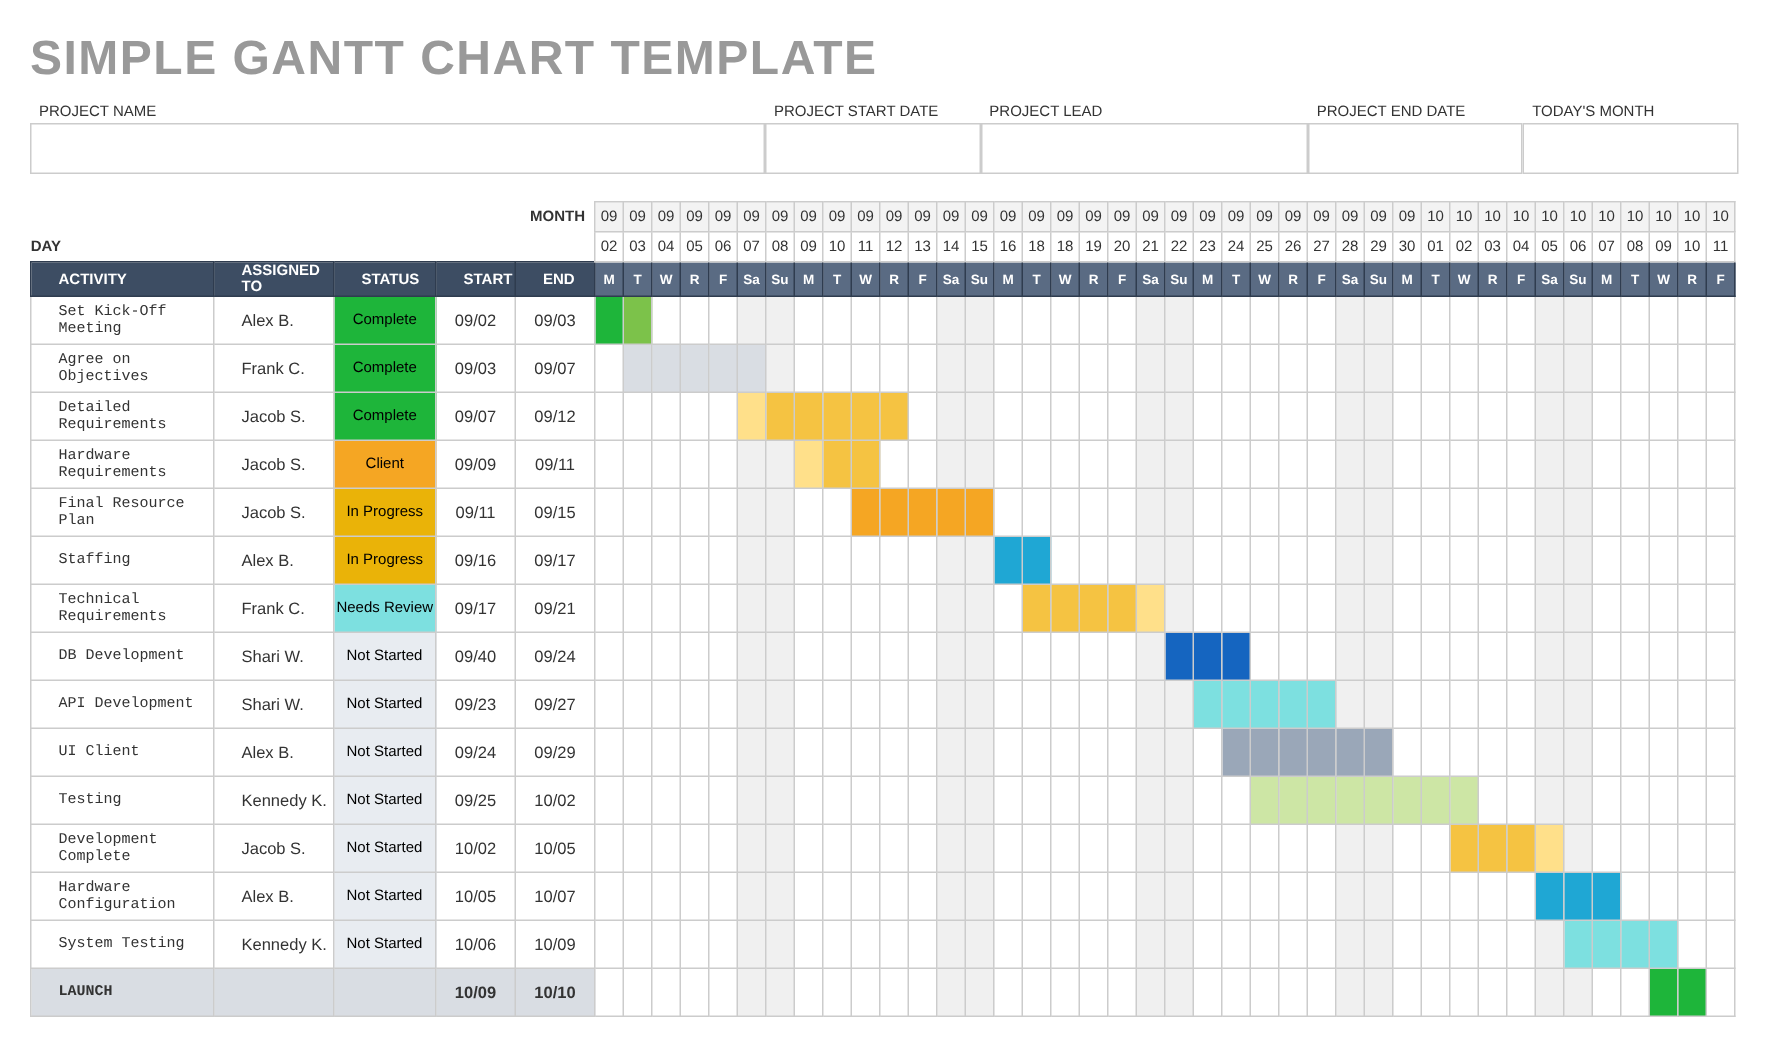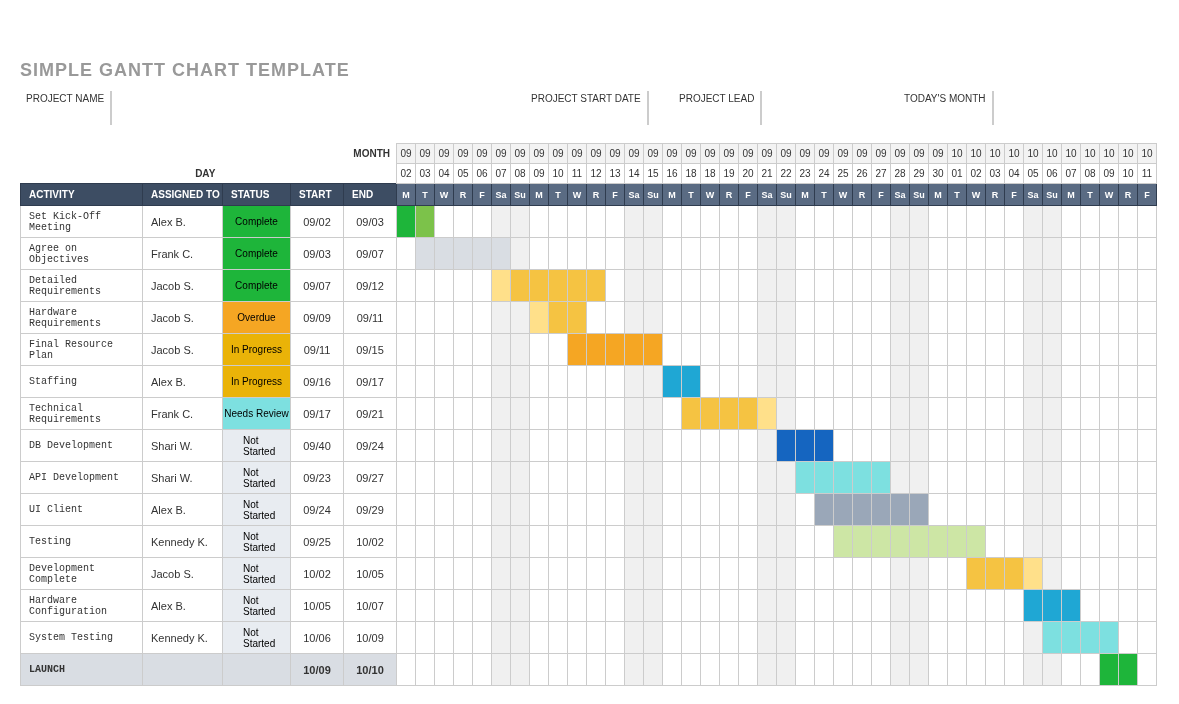--- a/index.html
+++ b/index.html
@@ -5,35 +5,34 @@
   * { box-sizing: border-box; }
   body {
     margin: 0;
     padding: 20px;
     font-family: Arial, Helvetica, sans-serif;
     font-size: 11px;
     color: #333;
     background: #fff;
   }
   .title {
-    font-size: 18px;
+    font-size: 32px;
     font-weight: bold;
     color: #999;
     letter-spacing: 1px;
     margin-bottom: 10px;
-    margin-top: 40px;
   }
   .info-row {
     display: flex;
     gap: 0;
     margin-bottom: 18px;
   }
   .info-block {
     display: flex;
-    flex-direction: row;
+    flex-direction: column;
   }
   .info-label {
     font-size: 10px;
     padding: 2px 6px;
   }
   .info-box {
     border: 1px solid #ccc;
     height: 34px;
     background: #fff;
   }
@@ -45,34 +44,34 @@
     border-collapse: collapse;
     table-layout: fixed;
   }
   th, td {
     border: 1px solid #ccc;
     padding: 0;
     text-align: center;
     vertical-align: middle;
     height: 32px;
   }
-  .left-col { text-align: left; padding-left: 8px; }
+  .left-col { text-align: left; padding-left: 18px; }
   col.c-activity { width: 122px; }
   col.c-assigned { width: 80px; }
   col.c-status   { width: 68px; }
   col.c-start    { width: 53px; }
   col.c-end      { width: 53px; }
   col.c-day      { width: 19px; }
 
   tr.month-row td { border: none; height: 20px; font-size: 10px; }
   tr.month-row td.lbl { text-align: right; font-weight: bold; padding-right: 6px; }
   tr.month-row td.m { border: 1px solid #ccc; background: #f3f3f3; }
 
   tr.day-row td { border: none; height: 20px; font-size: 10px; }
-  tr.day-row td.lbl { text-align: center; font-weight: bold; padding-right: 6px; }
+  tr.day-row td.lbl { text-align: left; font-weight: bold; padding-right: 6px; }
   tr.day-row td.d { border: 1px solid #ccc; background: #fff; }
 
   tr.hdr th {
     background: #3d4d63;
     color: #fff;
     font-size: 10px;
     font-weight: bold;
     height: 22px;
     border: 1px solid #2f3c4f;
   }
@@ -83,21 +82,21 @@
   td.cell.we { background: #f0f0f0; } 
 
   tr.launch td { background: #d9dde3; font-weight: bold; }
   tr.launch td.cell { background: #fff; font-weight: normal; }
   tr.launch td.cell.we { background: #f0f0f0; }
 
   .status-complete   { background: #1eb53a; color:#000; }
   .status-overdue    { background: #f5a623; color:#000; }
   .status-inprogress { background: #eab308; color:#000; }
   .status-review     { background: #7de0e0; color:#000; }
-  .status-notstarted { background: #e8ecf1; color:#000; text-align:left; padding-left:20px; font-size:9px;}
+  .status-notstarted { background: #e8ecf1; color:#000; text-align:left; padding-left:8px; font-size:9px;}
 
   td.activity-cell { font-size:10px;font-family:Liberation Mono, monospace; }
   td.assigned-cell { font-size:11px; }
   td.date-cell { font-size:11px; }
 </style>
 </head>
 <body>
 
 <div class="title">SIMPLE GANTT CHART TEMPLATE</div>
 
@@ -105,20 +104,24 @@
   <div class="info-block name">
     <div class="info-label">PROJECT NAME</div>
     <div class="info-box"></div>
   </div>
   <div class="info-block date">
     <div class="info-label">PROJECT START DATE</div>
     <div class="info-box"></div>
   </div>
   <div class="info-block lead">
     <div class="info-label">PROJECT LEAD</div>
+    <div class="info-box"></div>
+  </div>
+  <div class="info-block date">
+    <div class="info-label">PROJECT END DATE</div>
     <div class="info-box"></div>
   </div>
   <div class="info-block date">
     <div class="info-label">TODAY'S MONTH</div>
     <div class="info-box"></div>
   </div>
 </div>
 
 <table>
   <colgroup id="cg">
@@ -439,21 +442,21 @@
         <td class="cell we"></td>
         <td class="cell"></td>
         <td class="cell"></td>
         <td class="cell"></td>
         <td class="cell"></td>
         <td class="cell"></td>
       </tr>
       <tr>
         <td class="left-col activity-cell">Hardware Requirements</td>
         <td class="left-col assigned-cell">Jacob S.</td>
-        <td class="status status-overdue">Overdue</td>
+        <td class="status status-overdue">Client</td>
         <td class="date-cell">09/09</td>
         <td class="date-cell">09/11</td>
         <td class="cell"></td>
         <td class="cell"></td>
         <td class="cell"></td>
         <td class="cell"></td>
         <td class="cell"></td>
         <td class="cell we"></td>
         <td class="cell we"></td>
         <td class="cell" style="background: rgb(255, 224, 138);"></td>

